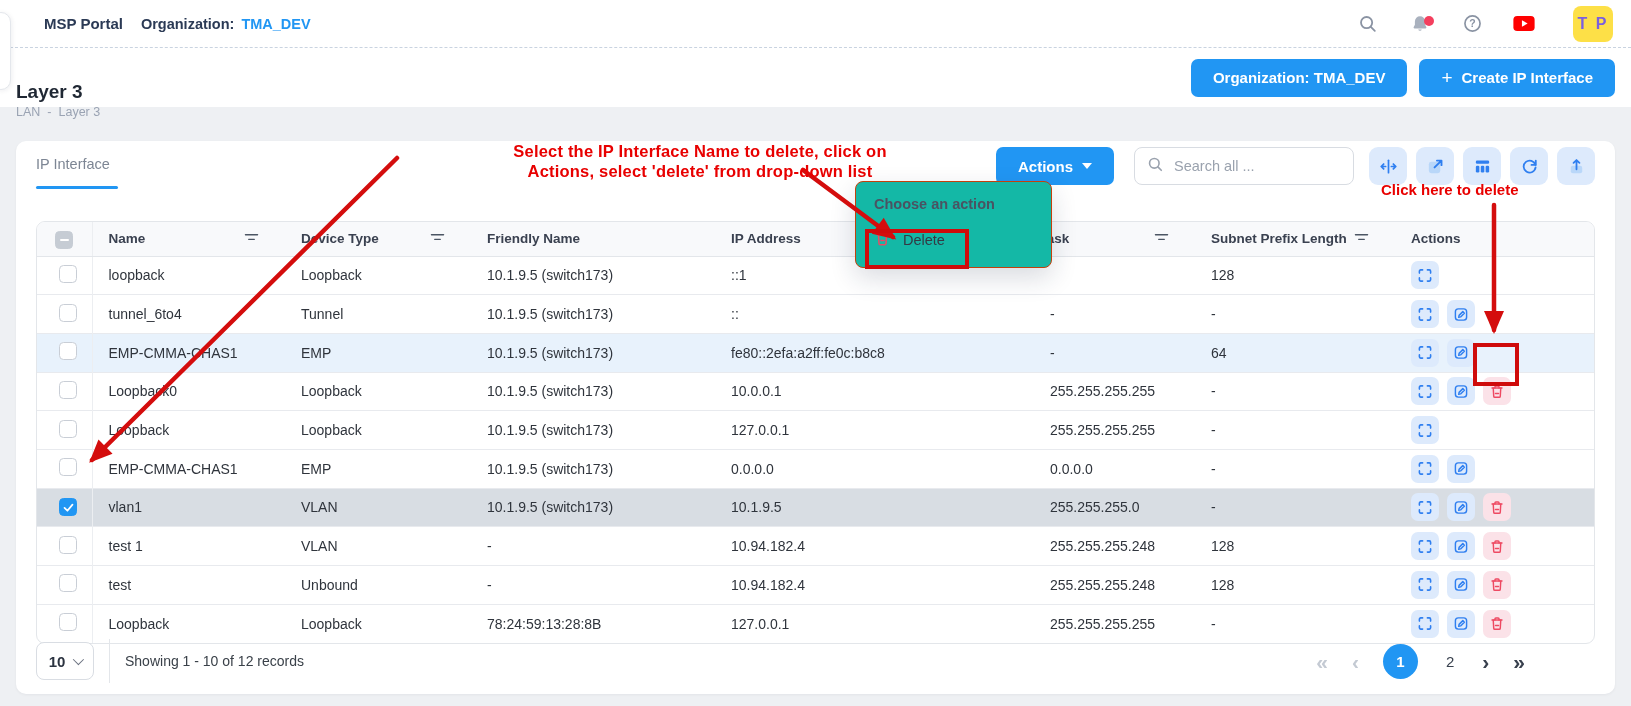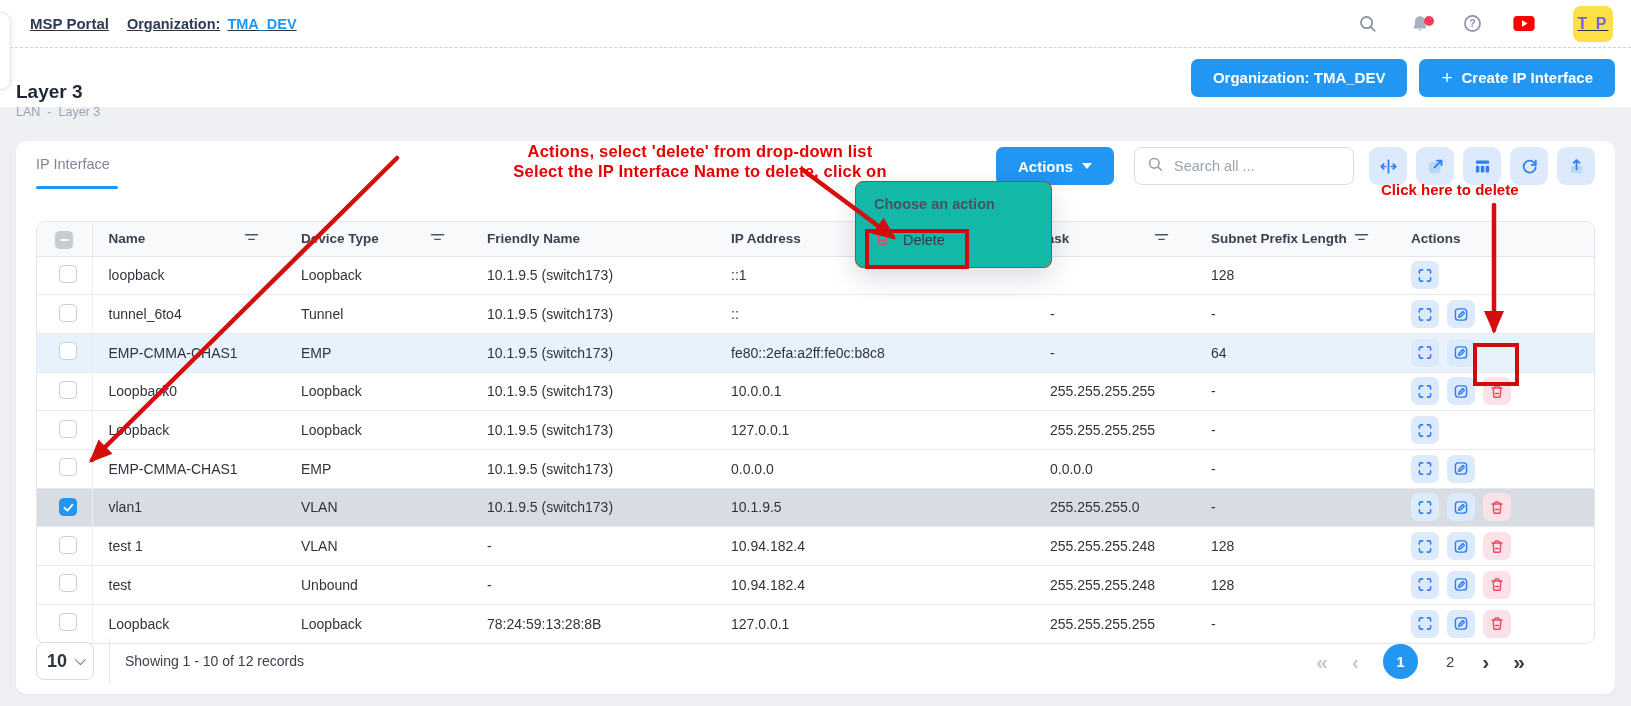--- a/index.html
+++ b/index.html
@@ -3,21 +3,21 @@
 <meta charset="utf-8">
 <style>
   * { box-sizing: border-box; }
   html,body { margin:0; padding:0; }
   body {
     width:1631px; height:706px; position:relative; overflow:hidden;
     background:#eef0f3; font-family:"Liberation Sans", sans-serif; color:#2f343c;
   }
   
   .topnav { height:48px; background:#fff; border-bottom:1px dashed #c9d3e0;
-    display:flex; align-items:center; padding:0 18px 0 30px; position:relative;text-decoration:underline; }
+    display:flex; align-items:center; padding:0 18px 0 44px; position:relative; }
   .sidebar-sliver { position:absolute; left:-9px; top:12px; width:20px; height:78px;
     background:#fff; border:1px solid #e4e7ec; border-radius:10px;
     box-shadow:1px 1px 5px rgba(20,30,50,.07); z-index:5; }
   .brand { font-weight:bold; font-size:15px; color:#2b3a55; }
   .org-label { margin-left:18px; font-weight:bold; font-size:14.5px; color:#2b3a55; }
   .org-value { margin-left:7px; font-weight:bold; font-size:14.5px; color:#2196f3; cursor:pointer; }
   .topnav-right { margin-left:auto; display:flex; align-items:center; gap:30px; }
   .nav-icon { width:22px; height:22px; display:inline-flex; align-items:center; justify-content:center;
     position:relative; cursor:pointer; }
   .bell-badge { position:absolute; right:-3px; top:3px; width:10px; height:10px; border-radius:50%;
@@ -76,21 +76,21 @@
   .cb.indeterminate::after { content:""; width:9px; height:2.3px; background:#fff; border-radius:1px; }
   .cb.checked { background:#2196f3; border-color:#2196f3; }
   .actions-cell { display:flex; align-items:center; gap:8px; }
   .icon-btn { width:28px; height:28px; border-radius:7px; border:none; background:#ddeafc;
     display:inline-flex; align-items:center; justify-content:center; cursor:pointer; flex:none; }
   .icon-btn.delete { background:#fbe2e8; }
   
   .card-footer { position:absolute; left:20px; right:20px; bottom:0; top:487px;
     display:flex; align-items:center; }
   .page-size { width:58px; height:38px; border:1px solid #d9dde3; border-radius:8px;
-    display:flex; align-items:center; justify-content:center; gap:8px; font-size:18px;
+    display:flex; align-items:center; justify-content:center; gap:8px; font-size:15px;
     font-weight:bold; color:#2b3340; cursor:pointer; background:#fff; }
   .chev { width:8px; height:8px; border-right:1.6px solid #6b7280; border-bottom:1.6px solid #6b7280;
     transform:rotate(45deg) translateY(-2px); display:inline-block; }
   .footer-divider { width:1px; height:44px; background:#e3e6ea; margin:0 15px; }
   .showing-text { font-size:14px; color:#3a4149; }
   .pagination { margin-left:auto; margin-right:70px; display:flex; align-items:center; gap:24px; }
   .pg-chev { font-size:21px; font-weight:bold; line-height:1; cursor:pointer; user-select:none; }
   .pg-muted { color:#c4cad3; }
   .pg-dark { color:#39414e; }
   .pg-num { font-size:15px; color:#39414e; cursor:pointer; padding:0 4px; }
@@ -624,22 +624,22 @@
           <path d="M3.8 5.6h12.4"></path>
           <path d="M7.4 5.6V4.3c0-.7.5-1.2 1.2-1.2h2.8c.7 0 1.2.5 1.2 1.2v1.3"></path>
           <path d="M5.3 5.6l.6 10.2c0 .8.7 1.5 1.5 1.5h5.2c.8 0 1.5-.7 1.5-1.5l.6-10.2"></path>
           <path d="M8.1 12.4h3.8"></path>
         </svg></span>
     <span>Delete</span>
   </div>
 </div>
 
 <div class="anno-note">
+  <div>Select the IP Interface Name to delete, click on</div>
   <div>Actions, select 'delete' from drop-down list</div>
-  <div>Select the IP Interface Name to delete, click on</div>
 </div>
 <div class="anno-click">Click here to delete</div>
 <div class="anno-box" style="left:865px; top:229px; width:104px; height:40px;"></div>
 <div class="anno-box" style="left:1473px; top:343px; width:46px; height:43px;"></div>
 <svg class="anno-svg" width="1631" height="706">
   <defs>
     <marker id="ah" markerUnits="userSpaceOnUse" markerWidth="28" markerHeight="26" refX="21" refY="12" orient="auto">
       <path d="M2,2 L25,12 L2,22 Z" fill="#d40d0d"></path>
     </marker>
   </defs>

